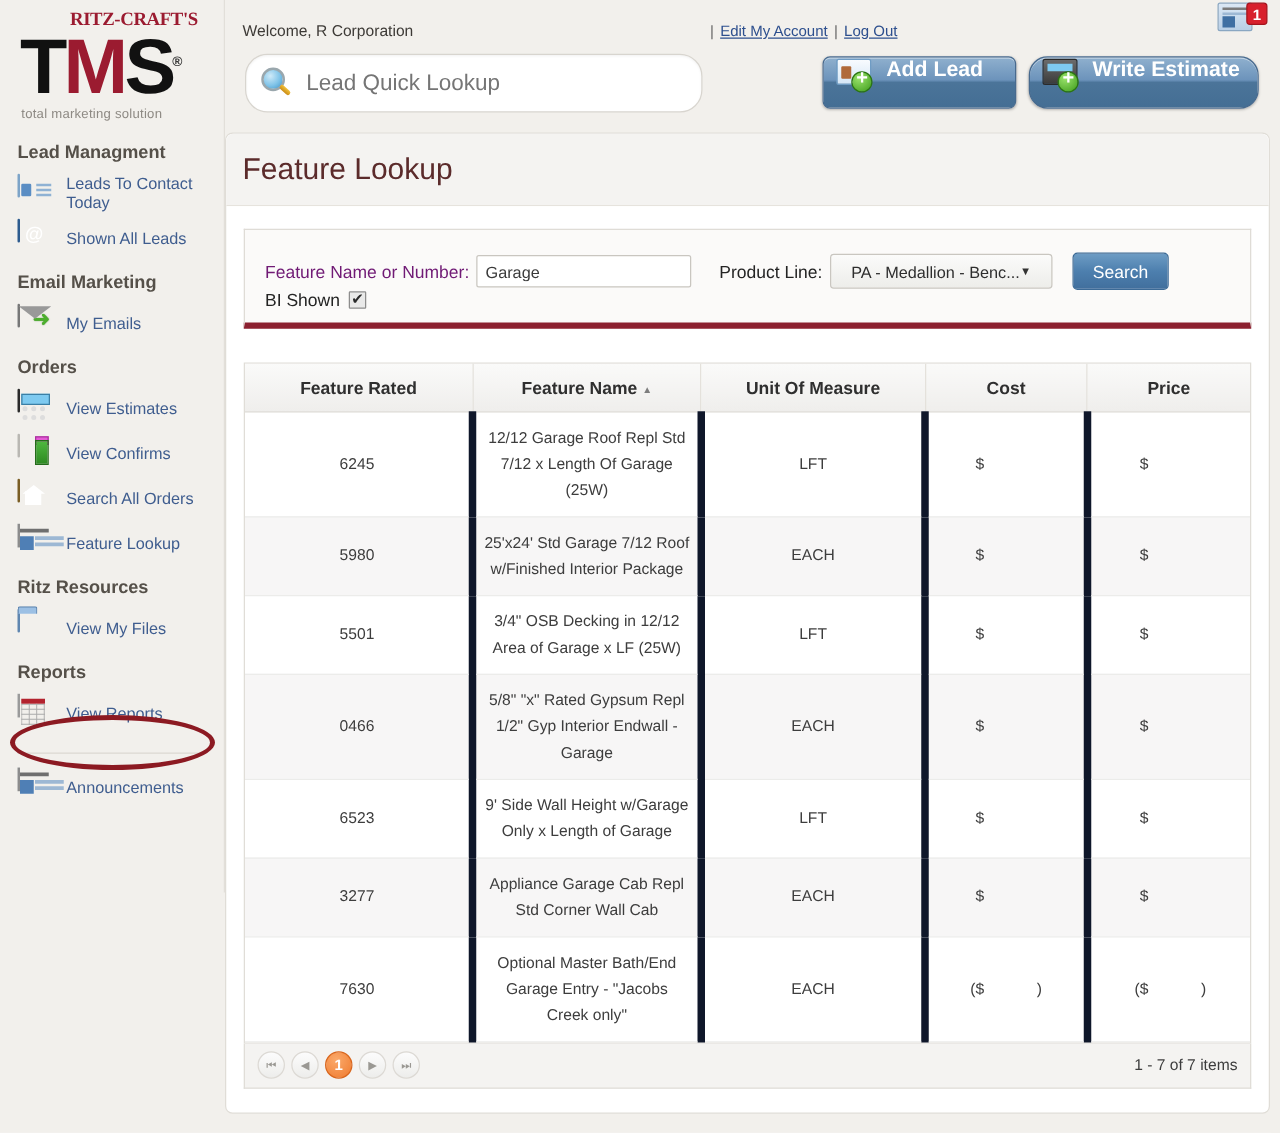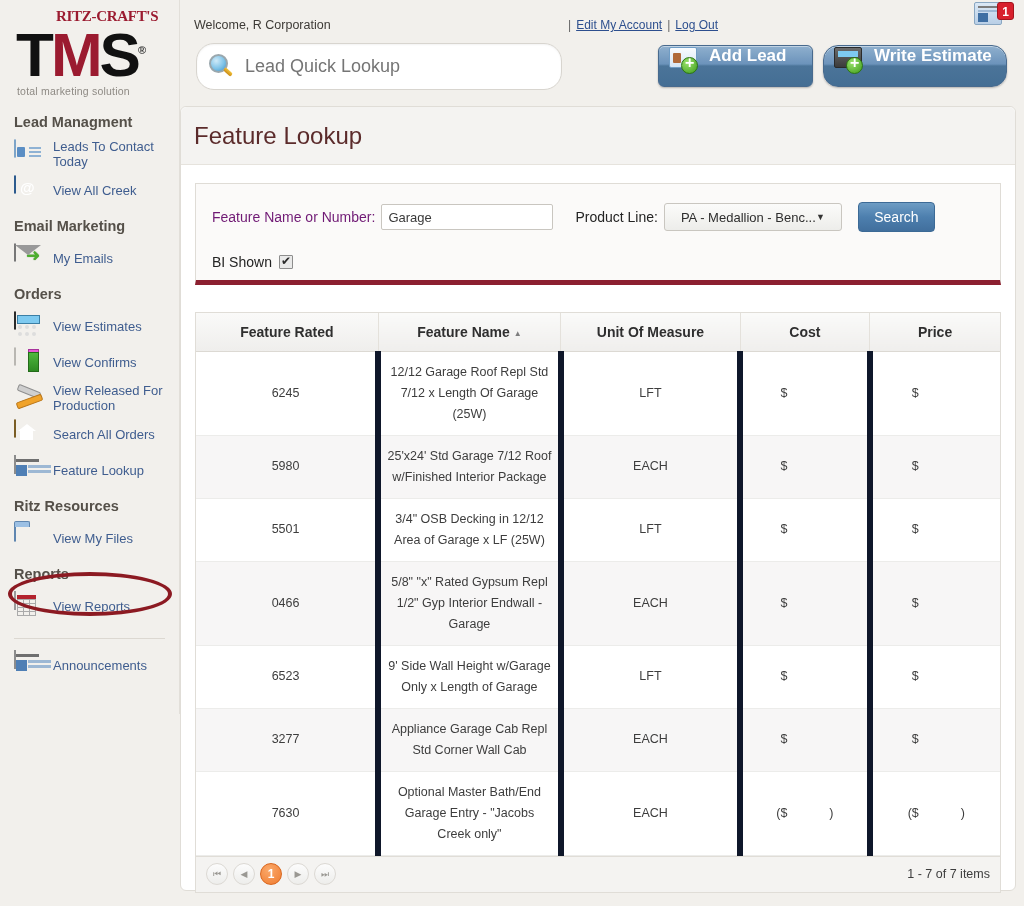--- a/index.html
+++ b/index.html
@@ -281,21 +281,21 @@
   .btn-search {
     margin-left: 16px;
     width: 77px; height: 30px;
     border: 1px solid #3c6a96;
     border-radius: 4px;
     background: linear-gradient(#6d9cc4 0%,#4d7fae 50%,#416f9d 100%);
     color: #fff; font-size: 14px;
     cursor: pointer;
     font-family: "Liberation Sans", sans-serif;
   }
-  .sp-row2 { display: flex; align-items: center; margin-top: 22px; }
+  .sp-row2 { display: flex; align-items: center; margin-top: 0; }
   .chk-label { font-size: 14px; color: #242424; margin-right: 7px; }
   .chk {
     width: 14px; height: 14px;
     border: 1px solid #8d8d8d; background: #e9e9e9;
     position: relative; border-radius: 1px; cursor: pointer;
   }
   .chk:after {
     content: "✔"; position: absolute; left: 1px; top: -3px;
     font-size: 12px; color: #2a2a2a; line-height: 16px;
   }
@@ -373,41 +373,37 @@
       <div class="logo-tag">total marketing solution</div>
     </div>
 
     <div class="side-group-title">Lead Managment</div>
     <div class="side-item">
       <span class="ico"><span class="ic-card"></span></span>
       <span class="lbl">Leads To Contact Today</span>
     </div>
     <div class="side-item">
       <span class="ico"><span class="ic-book"></span></span>
-      <span class="lbl">View All Creek</span>
+      <span class="lbl">Shown All Leads</span>
     </div>
 
     <div class="side-group-title">Email Marketing</div>
     <div class="side-item">
       <span class="ico"><span class="ic-mail"></span></span>
       <span class="lbl">My Emails</span>
     </div>
 
     <div class="side-group-title">Orders</div>
     <div class="side-item">
       <span class="ico"><span class="ic-calc"></span></span>
       <span class="lbl">View Estimates</span>
     </div>
     <div class="side-item">
       <span class="ico"><span class="ic-conf"></span></span>
       <span class="lbl">View Confirms</span>
-    </div>
-    <div class="side-item">
-      <span class="ico"><span class="ic-tools"></span></span>
-      <span class="lbl">View Released For Production</span>
     </div>
     <div class="side-item">
       <span class="ico"><span class="ic-home"></span></span>
       <span class="lbl">Search All Orders</span>
     </div>
     <div class="side-item">
       <span class="ico"><span class="ic-news"></span></span>
       <span class="lbl">Feature Lookup</span>
     </div>
 

